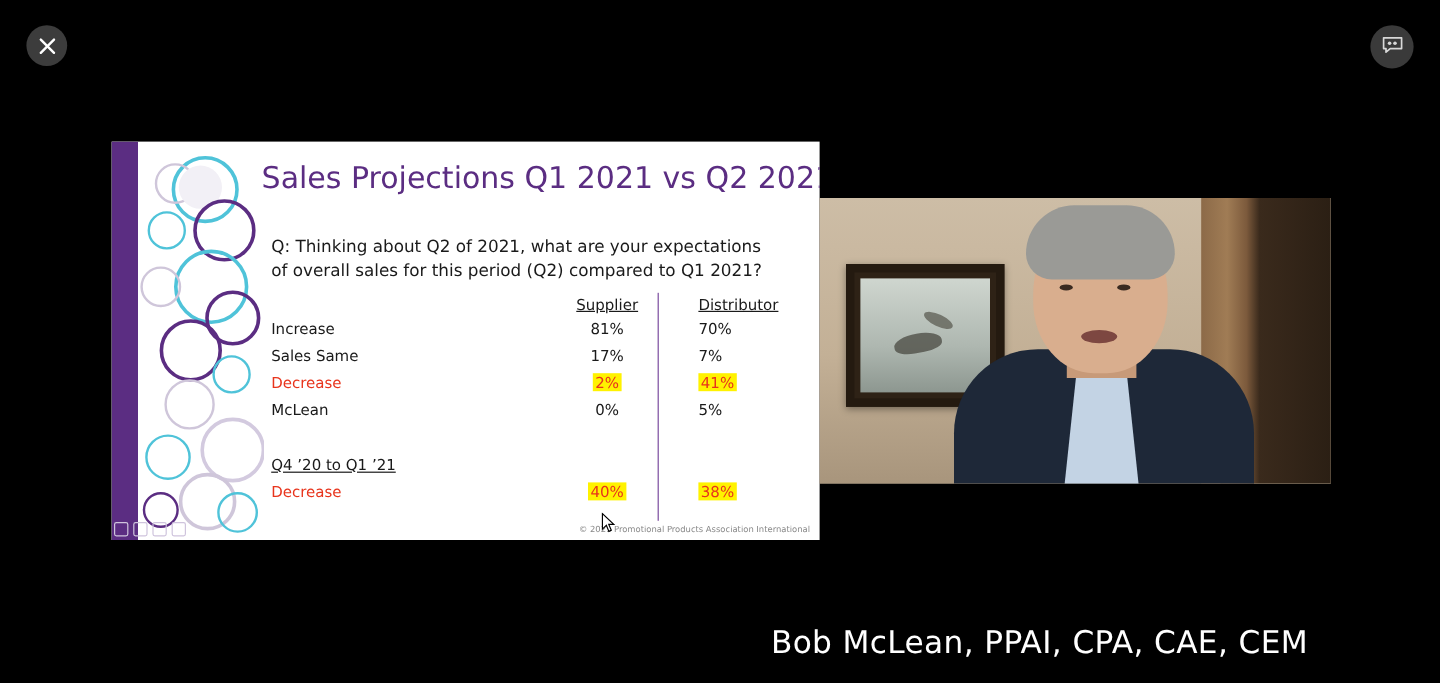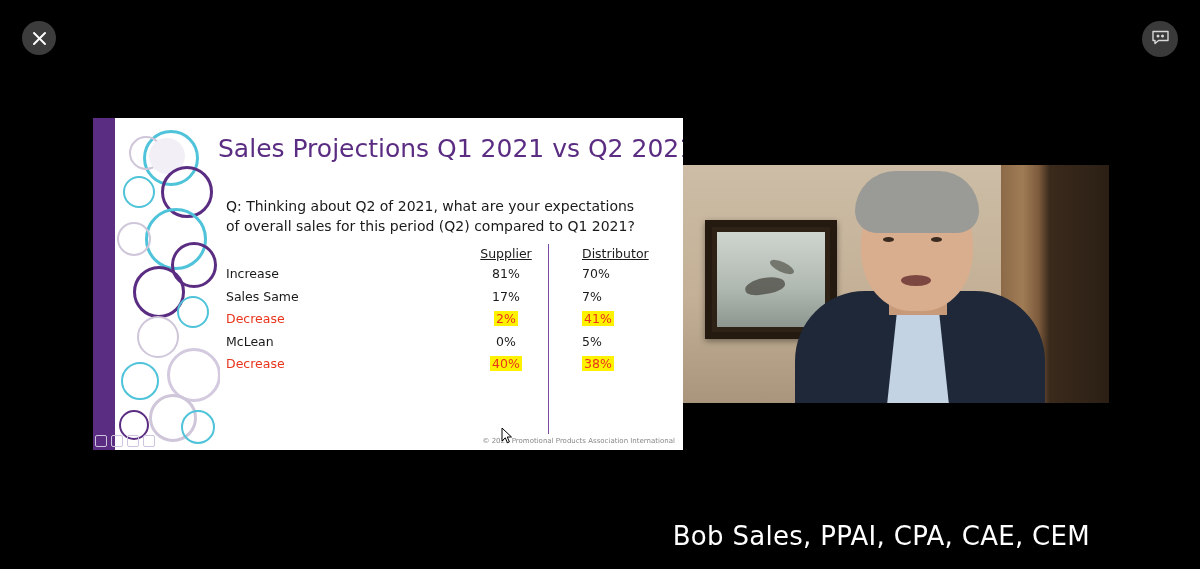--- a/index.html
+++ b/index.html
@@ -358,20 +358,23 @@
       <span class="col-sup"><span class="hl red">2%</span></span>
       <span class="col-dist"><span class="hl red">41%</span></span>
     </div>
 
     <div class="row">
       <span class="col-label">McLean</span>
       <span class="col-sup">0%</span>
       <span class="col-dist">5%</span>
     </div>
 
+    <div class="row" style="height:46px">
+      <span class="col-label u" style="top:24px;position:absolute">Q4 ’20 to Q1 ’21</span>
+    </div>
 
     <div class="row">
       <span class="col-label red">Decrease</span>
       <span class="col-sup"><span class="hl red">40%</span></span>
       <span class="col-dist"><span class="hl red">38%</span></span>
     </div>
   </div>
 
   <div class="copyright">© 2021 Promotional Products Association International</div>
 
@@ -402,13 +405,13 @@
   <div class="person-body"></div>
   <div class="person-shirt"></div>
   <div class="person-neck"></div>
   <div class="person-head"></div>
   <div class="person-hair"></div>
   <div class="person-eye" style="left:200px;top:72px;"></div>
   <div class="person-eye" style="left:248px;top:72px;"></div>
   <div class="person-mouth"></div>
 </div>
 
-<div class="caption">Bob Sales, PPAI, CPA, CAE, CEM</div>
+<div class="caption">Bob McLean, PPAI, CPA, CAE, CEM</div>
 
 </body></html>

